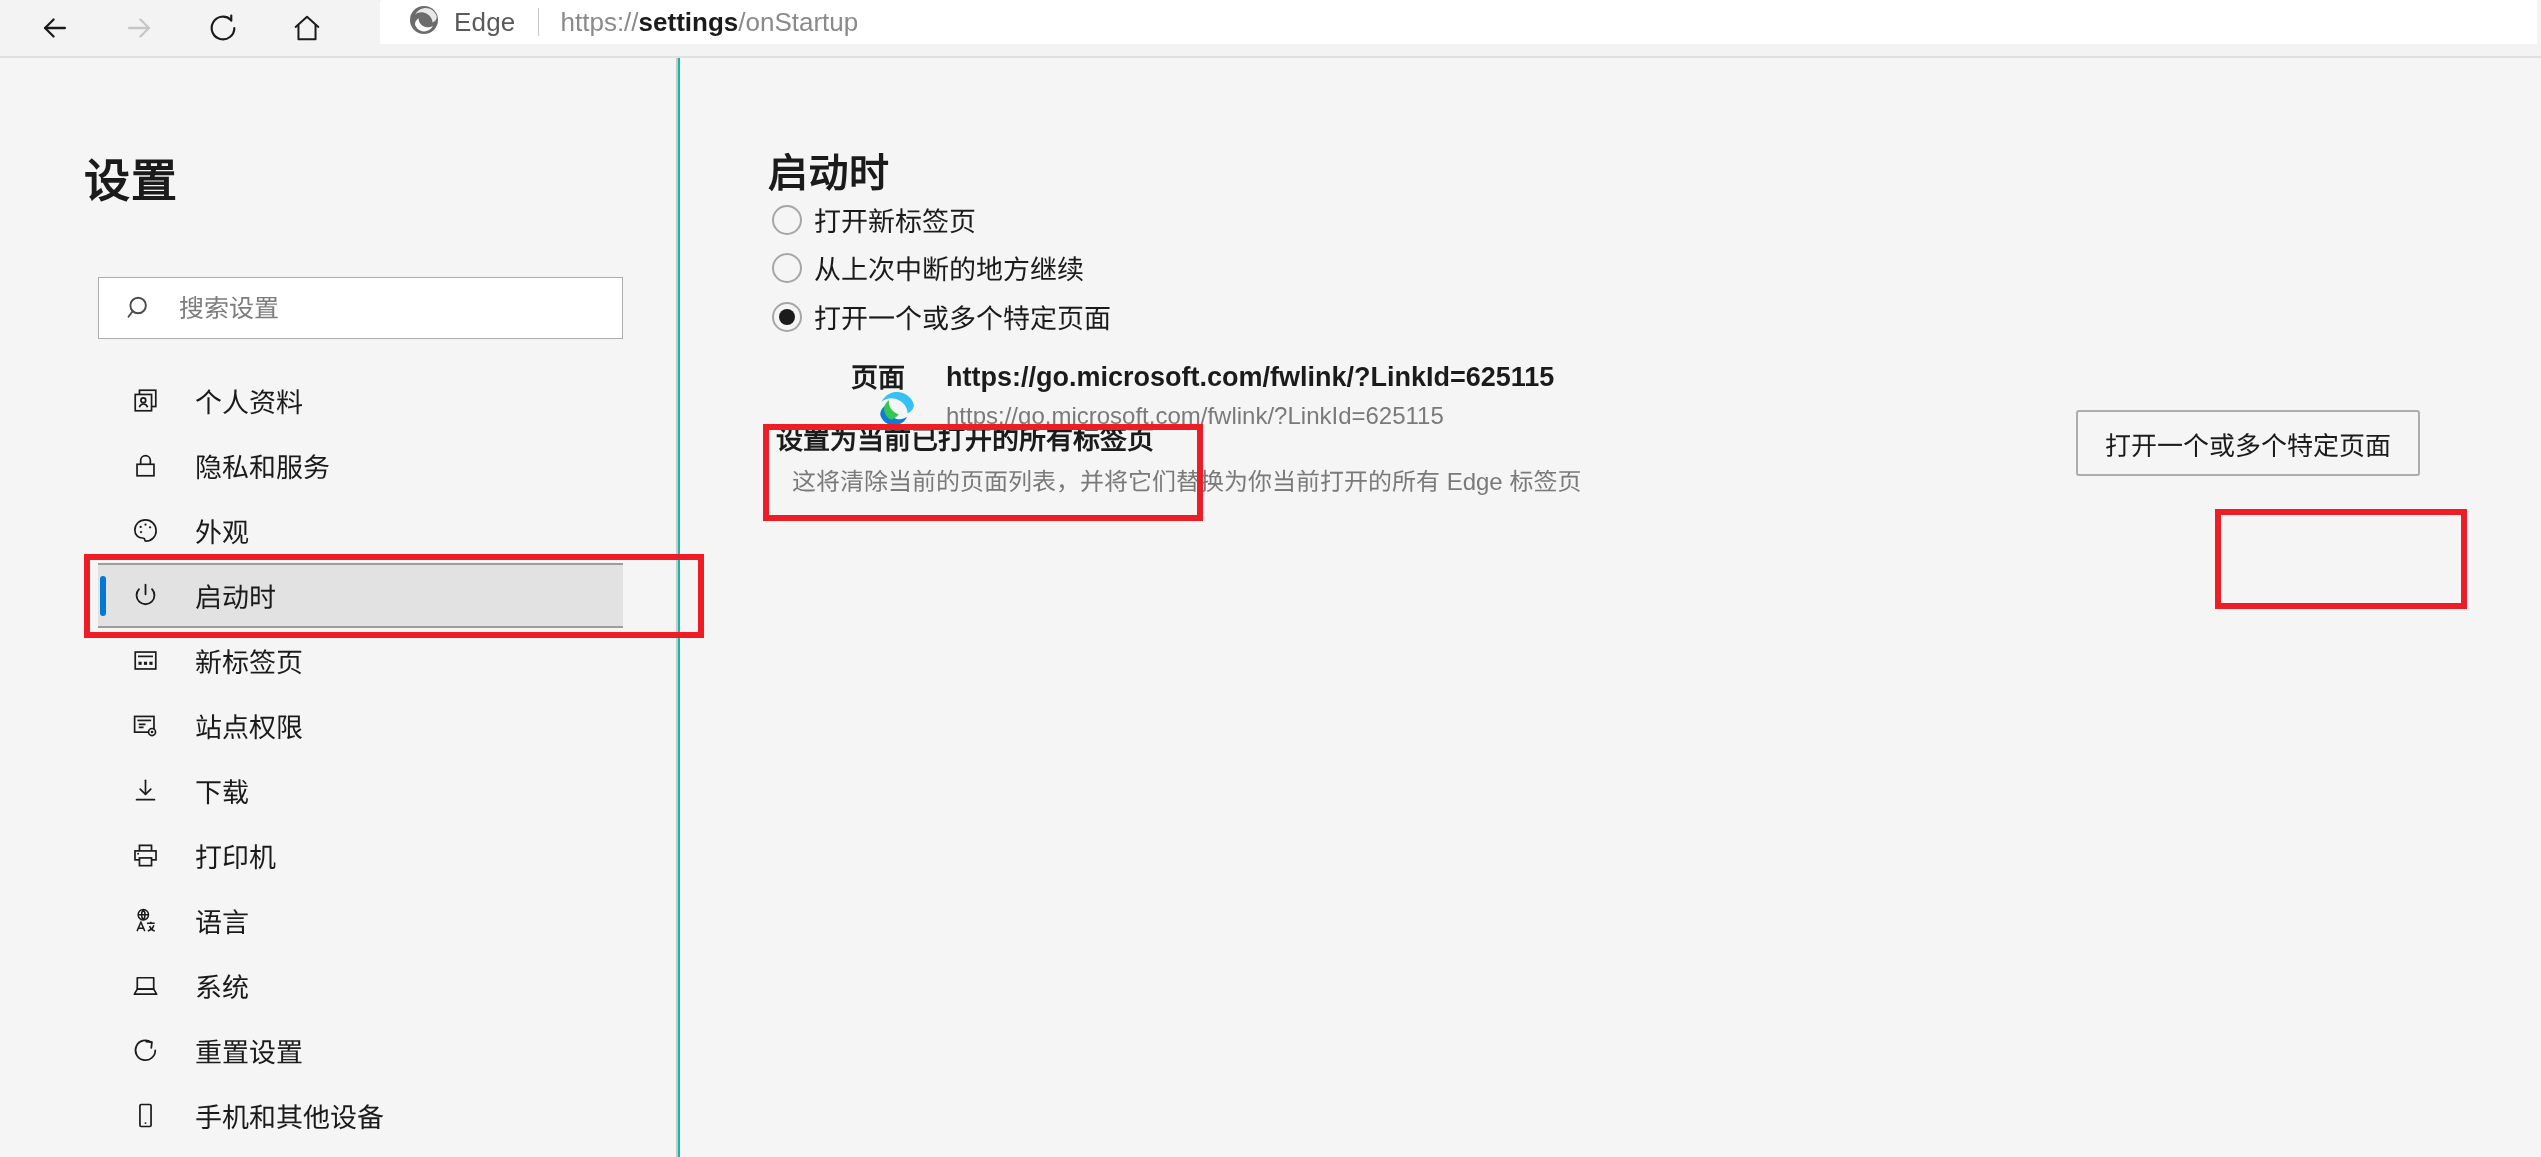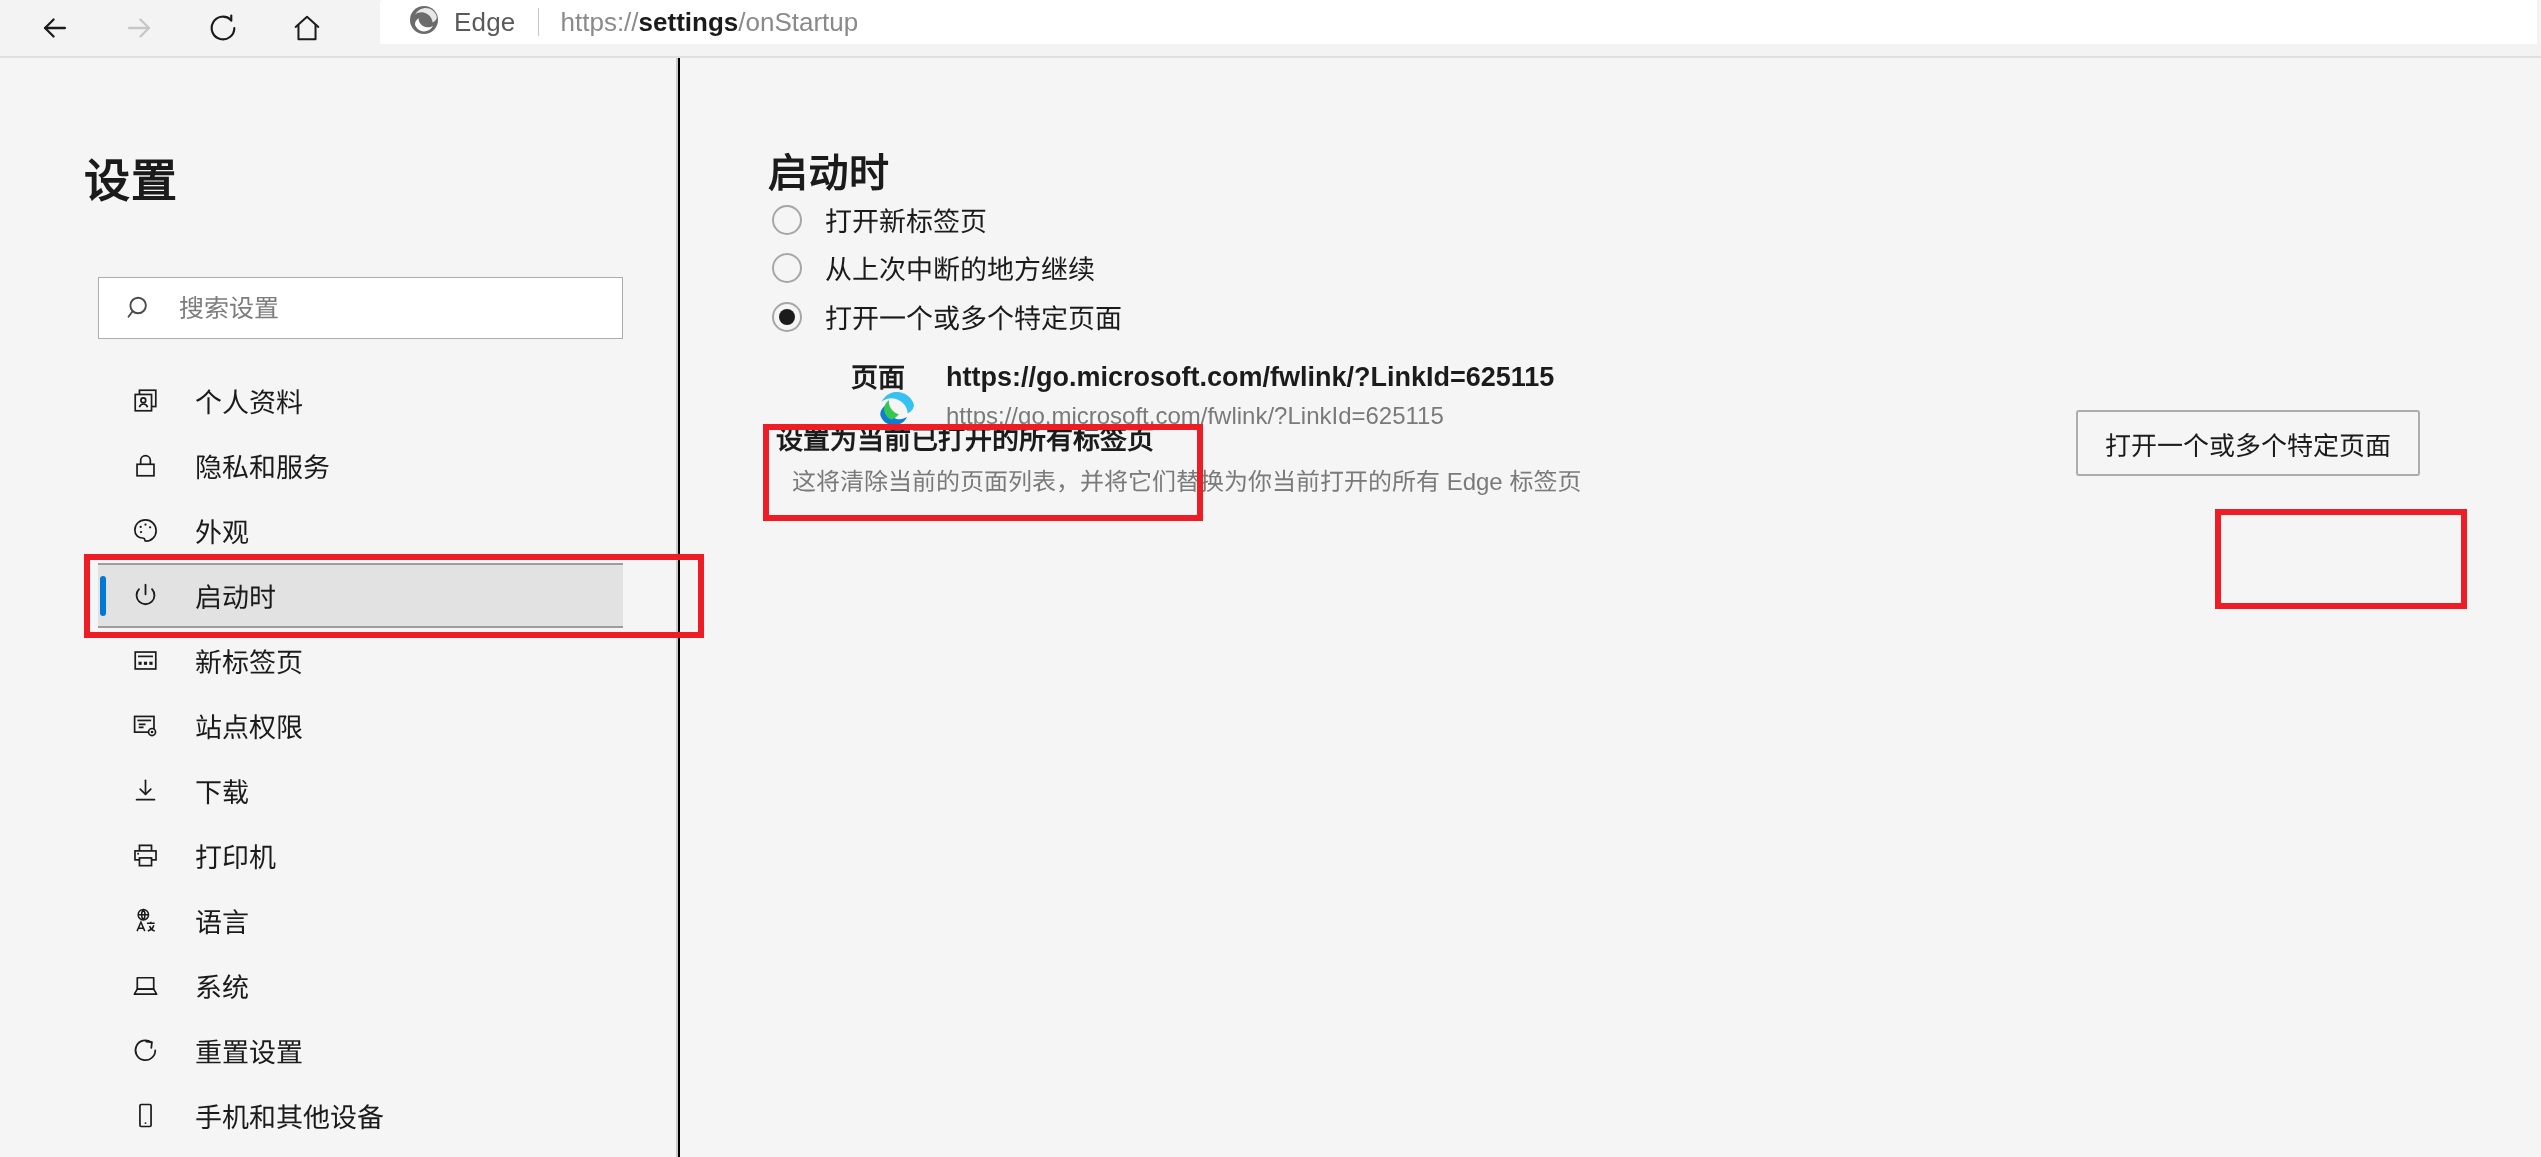--- a/index.html
+++ b/index.html
@@ -77,21 +77,21 @@
   }
   #url-text .url-em { color: #1b1b1b; font-weight: 700; }
 
   
   #page {
     position: absolute;
     left: 0;
     top: 56px;
     width: 2541px;
     height: 1101px;
-    background: #000000;
+    background: #14b8a6;
     border-radius: 28px;
   }
   #page-topline {
     position: absolute;
     left: 0; top: 0;
     width: 2541px; height: 2px;
     background: #e0e0e0;
   }
 
   
@@ -234,21 +234,21 @@
     flex: none;
   }
   .radio-mark.on::after {
     content: "";
     width: 16px;
     height: 16px;
     border-radius: 50%;
     background: #1b1b1b;
   }
   .radio-label {
-    margin-left: 23px;
+    margin-left: 12px;
     font-size: 27px;
     color: #1b1b1b;
     white-space: nowrap;
   }
 
   #pages-heading {
     position: absolute;
     left: 171px;
     top: 298px;
     font-size: 27px;

